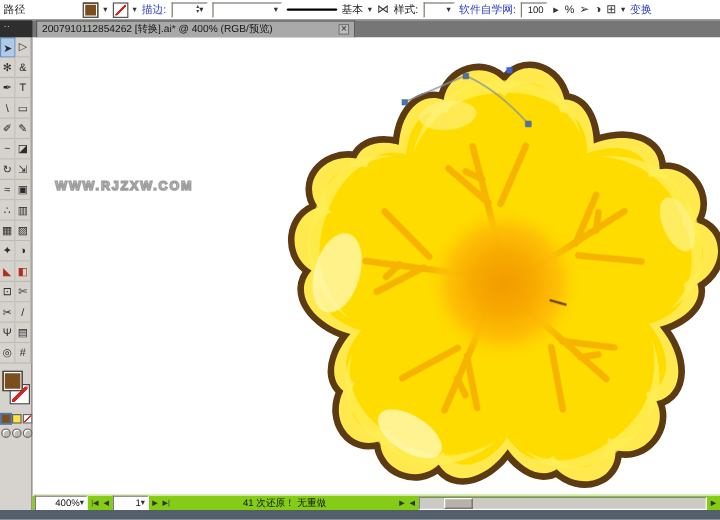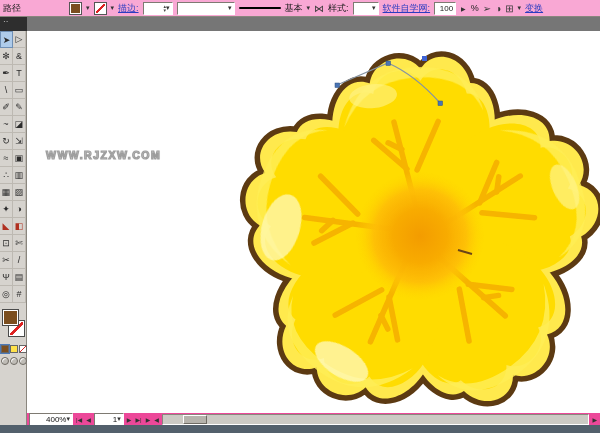--- a/index.html
+++ b/index.html
@@ -1,23 +1,23 @@
 <!DOCTYPE html>
 <html><head>
 <meta charset="utf-8">
 <style>
   * { margin:0; padding:0; box-sizing:border-box; }
   html,body { width:600px; height:433px; overflow:hidden;
     font-family:"Liberation Sans", sans-serif; background:#d6d3ce; }
 
   
   #control-bar { position:absolute; left:0; top:0; width:600px; height:17px;
-    background:#f9a8d4; border-bottom:1px solid #8a867e; display:flex; align-items:center;
+    background:#ffffff; border-bottom:1px solid #8a867e; display:flex; align-items:center;
     font-size:9px; color:#1c1c1c; padding:0 3px; gap:4px; z-index:10; white-space:nowrap; }
-  .bluelink { color:#2b3cc0; text-decoration:underline; }
+  .bluelink { color:#2b3cc0; }
   .swatch { width:13px; height:13px; border:1px solid #555; box-shadow:inset 0 0 0 1px #fff; }
   .none-diag { background:
       linear-gradient(135deg, transparent 44%, #d22 44%, #d22 58%, transparent 58%), #fff; }
   .dd { font-size:7px; color:#333; }
   .inset { background:#fff; border:1px solid; border-color:#7e7a72 #fff #fff #7e7a72;
     height:13px; display:flex; align-items:center; justify-content:flex-end;
     padding:0 2px; font-size:8px; }
   .spin { display:flex; flex-direction:column; font-size:5px; line-height:4px; color:#444; }
   .brushline { width:42px; height:2px; background:#000; border-radius:1px; }
   .cicon { font-size:10px; color:#3a3a3a; }
@@ -60,21 +60,21 @@
 
   
   #watermark { position:absolute; left:24px; top:148px; z-index:8;
     color:rgba(255,255,255,0.12); -webkit-text-stroke:1.2px rgba(145,145,145,0.85);
     text-shadow:0 0 1px rgba(160,160,160,0.5); font-weight:bold; white-space:nowrap; }
   #watermark .l1 { font-size:26px; letter-spacing:1px; }
   #watermark .l2 { font-size:10.5px; letter-spacing:1.5px; margin-top:1px;padding-left:22px; }
 
   
   #status-bar { position:absolute; left:27px; top:412px; width:573px; height:13px;
-    background:#ec4899; border-top:1px solid #fff; display:flex; align-items:center;
+    background:#84cc16; border-top:1px solid #fff; display:flex; align-items:center;
     font-size:8px; color:#111; gap:2px; padding:0 2px; z-index:9; }
   .navbtn { font-size:6px; color:#333; padding:0 1px; }
   #status-box { width:185px; text-align:center; }
   #hscroll { flex:1; position:relative; height:11px;
     background:#cccac4; border:1px solid; border-color:#8a867e #fff #fff #8a867e; }
   #hscroll-thumb { position:absolute; left:20px; top:0; width:24px; height:9px;
     background:#b6b3ac; border:1px solid; border-color:#fff #6f6b64 #6f6b64 #fff; }
   #bottom-strip { position:absolute; left:0; top:425px; width:600px; height:8px;
     background:#53606c; z-index:11; }
 </style>
@@ -118,20 +118,24 @@
   <span class="cicon">➢</span>
   <span class="cicon">◑</span>
   <span class="cicon">⊞</span>
   <span class="dd">▾</span>
   <span class="bluelink">变换</span>
 </div>
 
 <div id="tab-bar">
   <div id="panel-header">
     <span>··</span>
+  </div>
+  <div id="doc-tab">
+    <span>2007910112854262 [转换].ai* @ 400% (RGB/预览)</span>
+    <span id="tab-close">×</span>
   </div>
 </div>
 
 <div id="canvas"></div>
 
 <svg id="flower-svg" width="362" height="396" viewBox="0 0 362 396">
   <defs>
     <radialGradient id="cg" cx="50%" cy="50%" r="50%">
       <stop offset="0%" stop-color="#F39C00"></stop>
       <stop offset="42%" stop-color="#F8AB00"></stop>
@@ -278,20 +282,21 @@
     <span class="dd">▾</span>
   </span>
   <span class="navbtn">|◀</span>
   <span class="navbtn">◀</span>
   <span class="inset" style="width:30px">
     <span>1</span>
     <span class="dd">▾</span>
   </span>
   <span class="navbtn">▶</span>
   <span class="navbtn">▶|</span>
+  <span id="status-box">41 次还原！ 无重做</span>
   <span class="navbtn">▶</span>
   <span class="navbtn">◀</span>
   <span id="hscroll">
     <span id="hscroll-thumb"></span>
   </span>
   <span class="navbtn">▶</span>
 </div>
 
 <div id="bottom-strip"></div>
 

